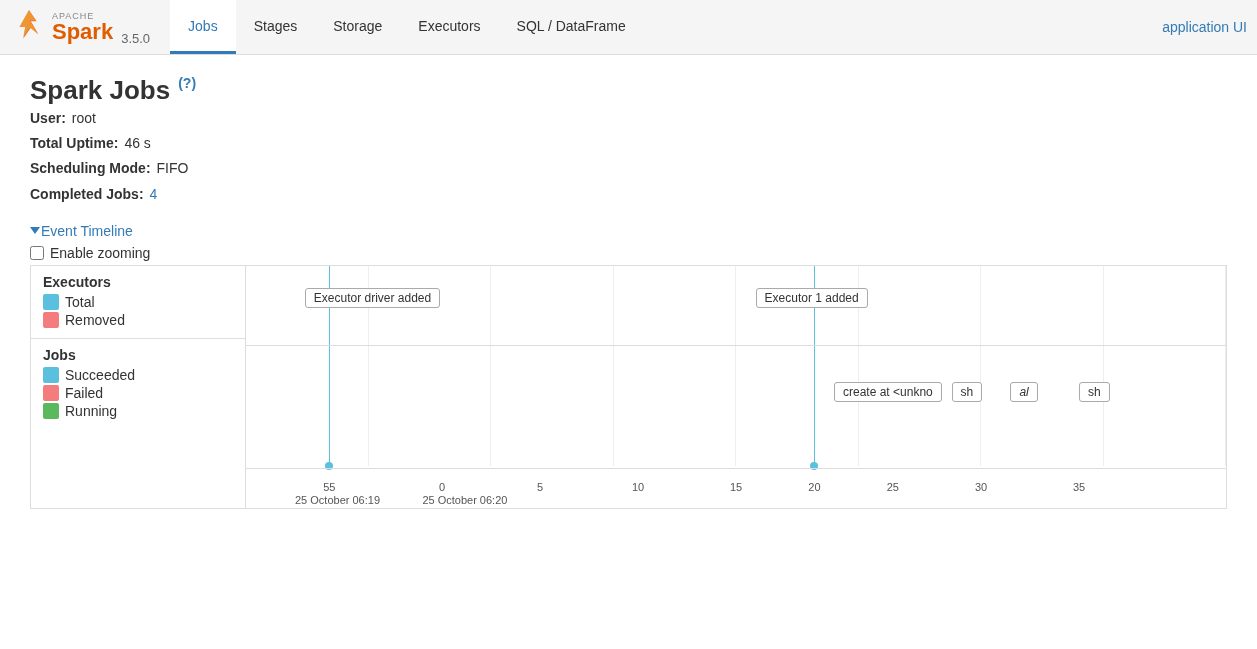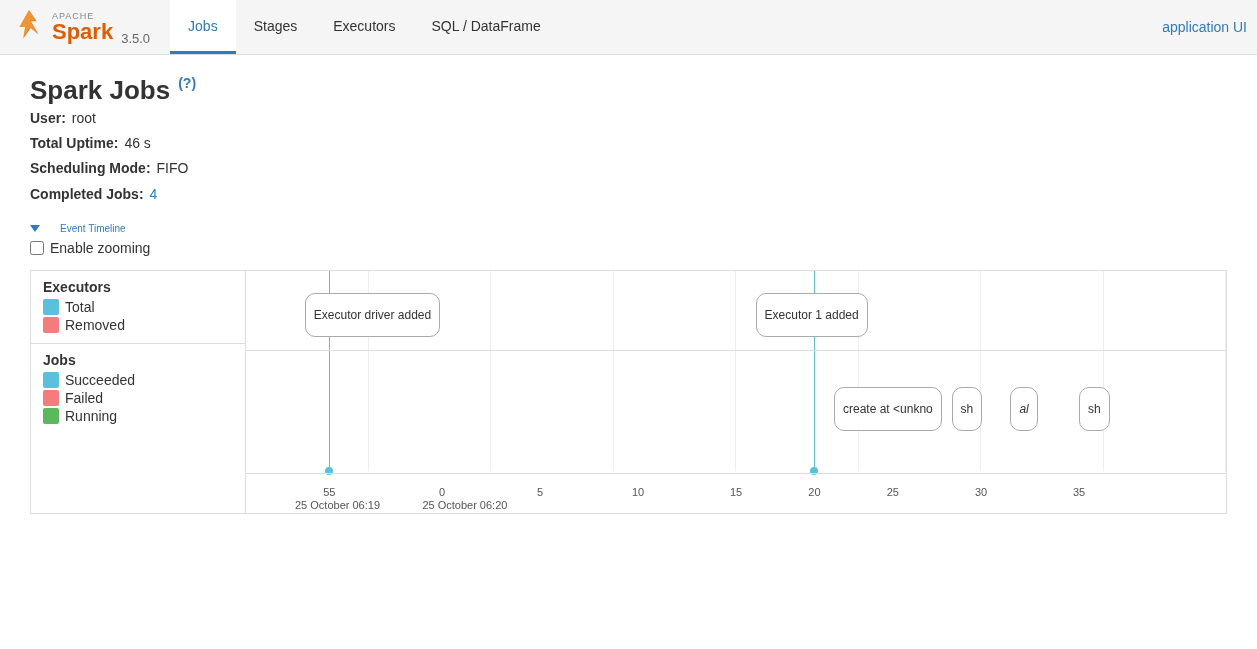--- a/index.html
+++ b/index.html
@@ -114,38 +114,38 @@
     .info-value {}
     .info-link {
       color: #337ab7;
       cursor: pointer;
     }
 
     
     .section-header {
       display: flex;
       align-items: center;
-      gap: 20px;
+      gap: 1px;
       color: #337ab7;
       cursor: pointer;
       margin-bottom: 6px;
-      font-size: 10px;
+      font-size: 14px;
     }
     .triangle-down {
       width: 0; height: 0;
       border-left: 5px solid transparent;
       border-right: 5px solid transparent;
       border-top: 7px solid #337ab7;
       display: inline-block;
     }
     .zoom-row {
       display: flex;
       align-items: center;
       gap: 6px;
-      margin-bottom: 14px;
+      margin-bottom: 4px;
       font-size: 14px;
     }
     .zoom-checkbox {
       width: 14px; height: 14px;
       cursor: pointer;
     }
 
     
     .timeline-container {
       border: 1px solid #ddd;
@@ -211,22 +211,22 @@
     .grid-line {
       flex: 1;
       border-right: 1px solid #eee;
     }
 
     
     .tooltip-bubble {
       position: absolute;
       background: #fff;
       border: 1px solid #aaa;
-      border-radius: 10px;
-      padding: 14px 8px;
+      border-radius: 3px;
+      padding: 2px 8px;
       font-size: 12px;
       white-space: nowrap;
       z-index: 10;
     }
     .vertical-line {
       position: absolute;
       top: 0;
       bottom: 0;
       width: 1px;
       background: #5bc0de;
@@ -282,20 +282,21 @@
         <span class="spark-apache">APACHE</span>
         <span class="spark-name">Spark</span>
       </div>
     </div>
     <span class="spark-version">3.5.0</span>
   </div>
 
   <div class="nav-links">
     <a class="nav-link active">Jobs</a>
     <a class="nav-link">Stages</a>
+    <a class="nav-link">Storage</a>
     <a class="nav-link">Executors</a>
     <a class="nav-link">SQL / DataFrame</a>
   </div>
 
   <div class="nav-right">application UI</div>
 </nav>
 
 <div class="content">
 
   <div class="page-title">

